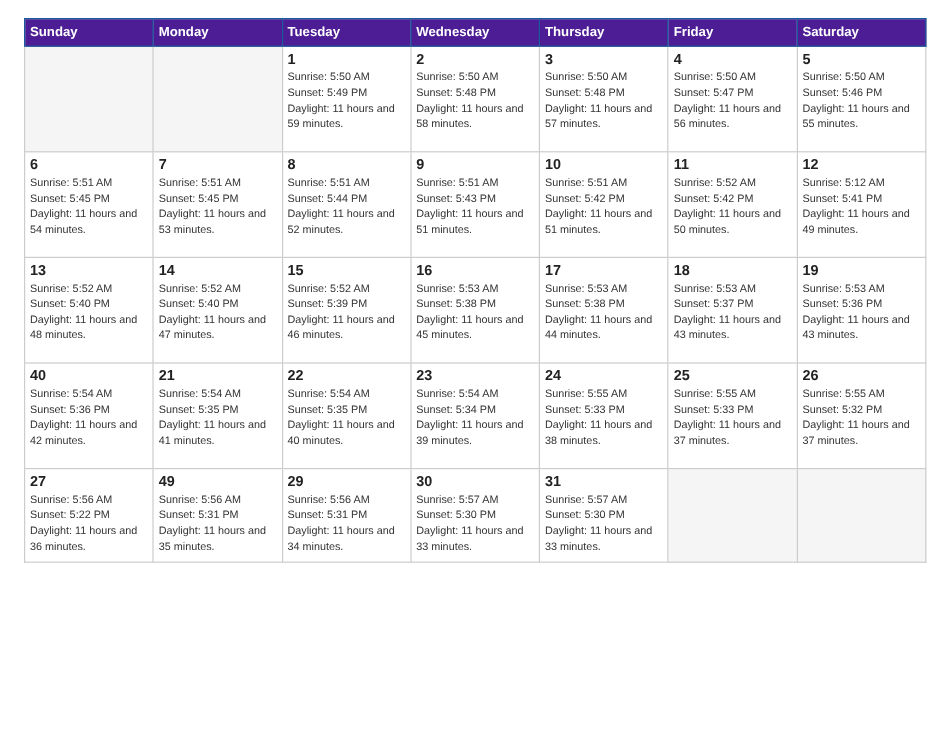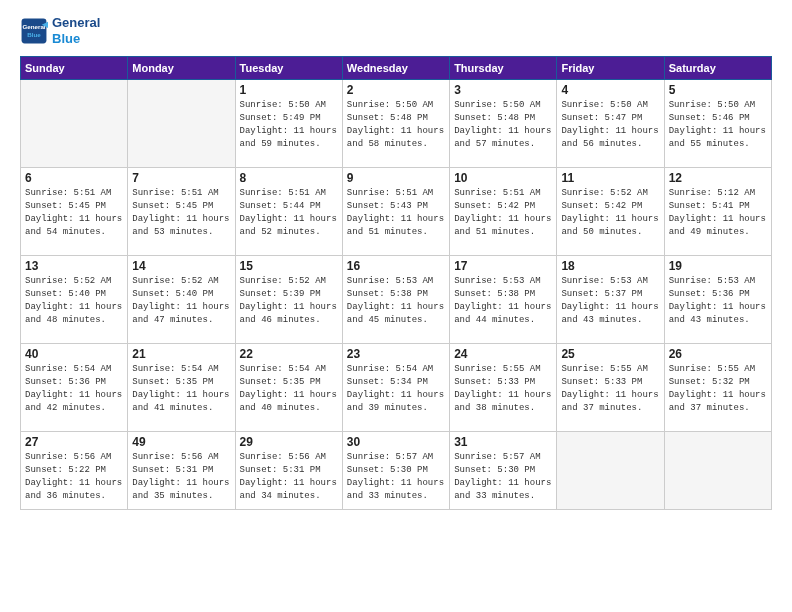--- a/index.html
+++ b/index.html
@@ -84,45 +84,26 @@
       font-size: 12px;
       font-weight: bold;
       color: #222;
       display: block;
       margin-bottom: 2px;
     }
     .day-info {
       font-size: 9px;
       line-height: 1.45;
       color: #333;
-      font-family: Liberation Mono, monospace;
     }
   </style>
 </head>
 <body>
 
 <div class="page">
-  <div class="header">
-    <div class="logo">
-      <svg class="logo-icon" viewBox="0 0 36 36">
-        <rect x="2" y="2" width="32" height="32" rx="4" fill="#1a4a8a"></rect>
-        <text x="18" y="16" text-anchor="middle" fill="white" font-size="8" font-weight="bold" font-family="Arial">General</text>
-        <text x="18" y="26" text-anchor="middle" fill="#4ab0e8" font-size="8" font-weight="bold" font-family="Arial">Blue</text>
-        <polygon points="28,10 36,6 36,14" fill="#4ab0e8"></polygon>
-      </svg>
-      <div>
-        <div class="logo-text">General</div>
-        <div class="logo-text logo-blue">Blue</div>
-      </div>
-    </div>
-    <div class="title-block">
-      <div class="month-title"></div>
-      <div class="location"></div>
-    </div>
-  </div>
 
   <table class="calendar">
     <thead>
       <tr>
         <th>Sunday</th>
         <th>Monday</th>
         <th>Tuesday</th>
         <th>Wednesday</th>
         <th>Thursday</th>
         <th>Friday</th>

